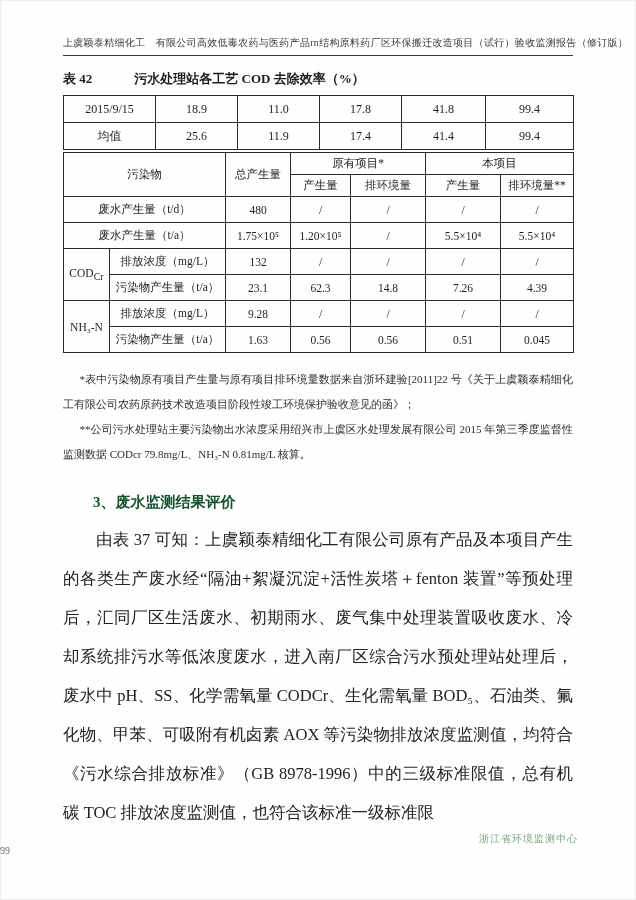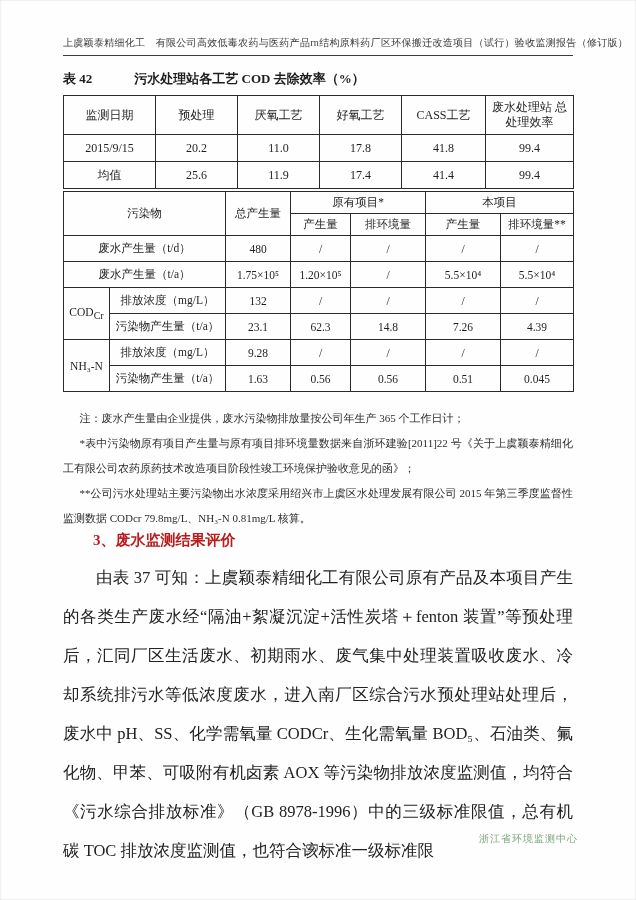--- a/index.html
+++ b/index.html
@@ -49,39 +49,39 @@
   .t42 td{height:22px;}
   .t43{font-size:11.5px;margin-top:2px;}
   .t43 th{height:17px;line-height:1.1;}
   .t43 td{height:21px;}
   .t43 .lbl{}
   sub{font-size:10px;}
   .notes{margin-top:14px;font-size:11px;line-height:25px;color:#2c2c2c;}
   .notes p{margin:0;text-align:justify;}
   .notes p.ind{text-indent:1.5em;}
   .sec-heading{
+    margin-top:26px;
     font-size:15px;
     font-weight:bold;
     text-indent:2em;
-    color:#b91c1c;
+    color:#14532d;
   }
   .body-para{
     margin-top:8px;
     font-size:16.5px;
     line-height:39px;
     text-align:justify;
     text-indent:2em;
     color:#222;
   }
   .footer-pageno{
     position:absolute;
     left:0;right:12px;
     bottom:44px;
-    text-align:center;
-    font-size:13px;
+    font-size:10px;
     color:#6b6b6b;
   }
   .footer-stamp{
     position:absolute;
     right:58px;
     bottom:54px;
     font-size:10px;
     letter-spacing:1px;
     color:#79a47c;
   }
@@ -103,31 +103,23 @@
     <table class="t42">
       <colgroup>
         <col style="width:92px">
           <col style="width:82px">
           <col style="width:82px">
         <col style="width:82px">
           <col style="width:84px">
           <col style="width:88px">
       </colgroup>
       <tbody>
-          <tr>
-        <th>监测日期</th>
-        <th>预处理</th>
-        <th>厌氧工艺</th>
-        <th>好氧工艺</th>
-        <th>CASS工艺</th>
-        <th>废水处理站 总处理效率</th>
-      </tr>
       <tr>
         <td>2015/9/15</td>
-        <td>20.2</td>
+        <td>18.9</td>
         <td>11.0</td>
         <td>17.8</td>
         <td>41.8</td>
         <td>99.4</td>
       </tr>
       <tr>
         <td>均值</td>
         <td>25.6</td>
         <td>11.9</td>
         <td>17.4</td>
@@ -208,21 +200,20 @@
         <td>1.63</td>
         <td>0.56</td>
         <td>0.56</td>
         <td>0.51</td>
         <td>0.045</td>
       </tr>
     </tbody>
       </table>
 
     <div class="notes">
-      <p class="ind">注：废水产生量由企业提供，废水污染物排放量按公司年生产 365 个工作日计；</p>
       <p class="ind">*表中污染物原有项目产生量与原有项目排环境量数据来自浙环建验[2011]22 号《关于上虞颖泰精细化工有限公司农药原药技术改造项目阶段性竣工环境保护验收意见的函》；</p>
       <p class="ind">**公司污水处理站主要污染物出水浓度采用绍兴市上虞区水处理发展有限公司 2015 年第三季度监督性监测数据 CODcr 79.8mg/L、NH₃-N 0.81mg/L 核算。</p>
     </div>
 
     <div class="sec-heading">3、废水监测结果评价</div>
 
     <p class="body-para">由表 37 可知：上虞颖泰精细化工有限公司原有产品及本项目产生的各类生产废水经“隔油+絮凝沉淀+活性炭塔＋fenton 装置”等预处理后，汇同厂区生活废水、初期雨水、废气集中处理装置吸收废水、冷却系统排污水等低浓度废水，进入南厂区综合污水预处理站处理后，废水中 pH、SS、化学需氧量 CODCr、生化需氧量 BOD₅、石油类、氟化物、甲苯、可吸附有机卤素 AOX 等污染物排放浓度监测值，均符合《污水综合排放标准》（GB 8978-1996）中的三级标准限值，总有机碳 TOC 排放浓度监测值，也符合该标准一级标准限</p>
 
   </div>
 

